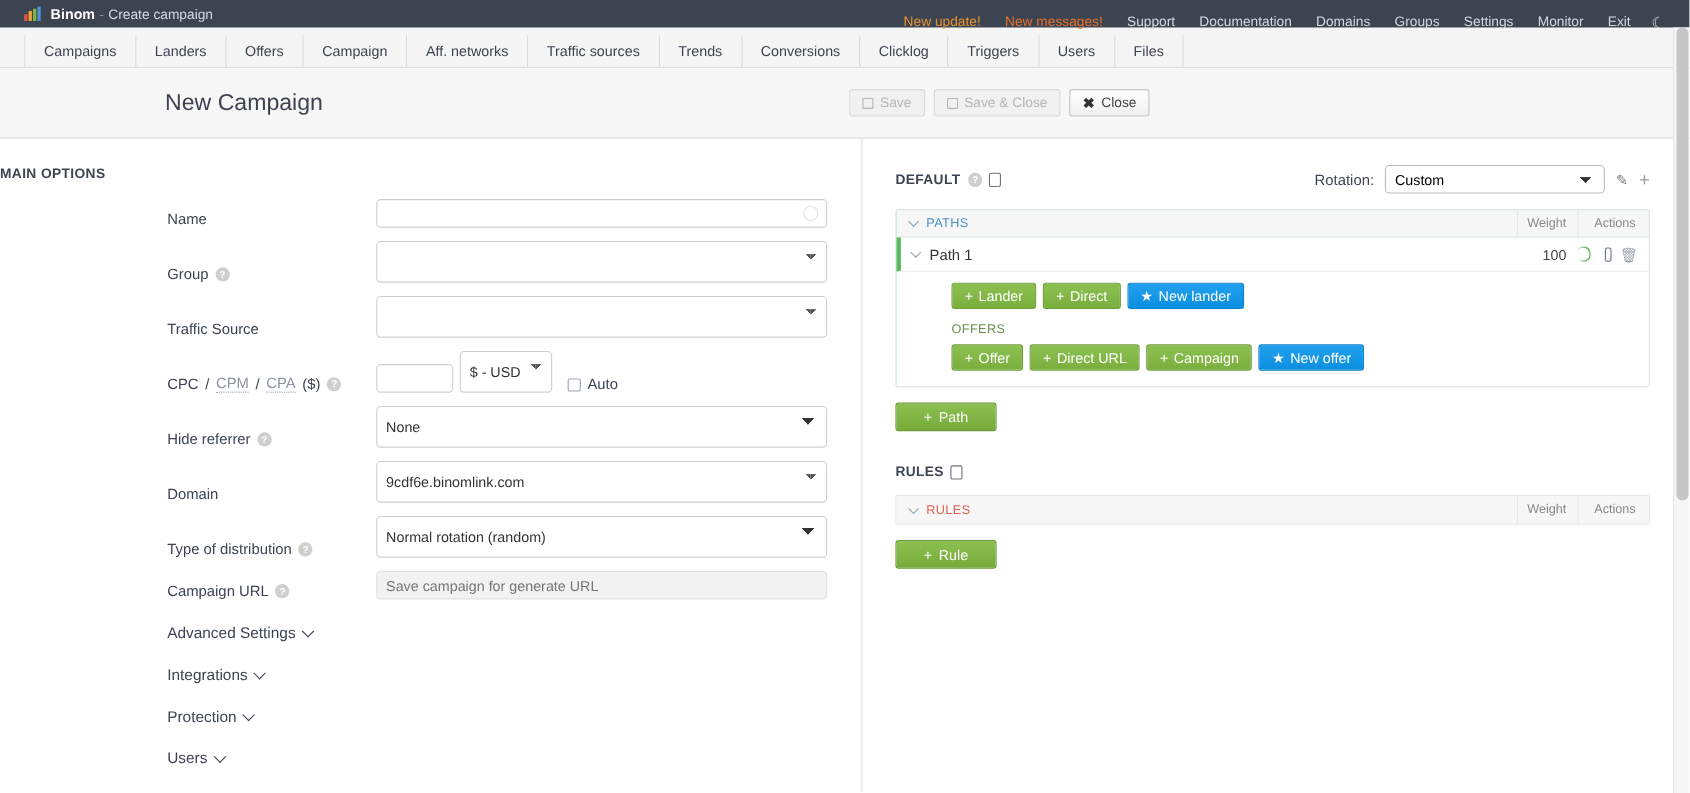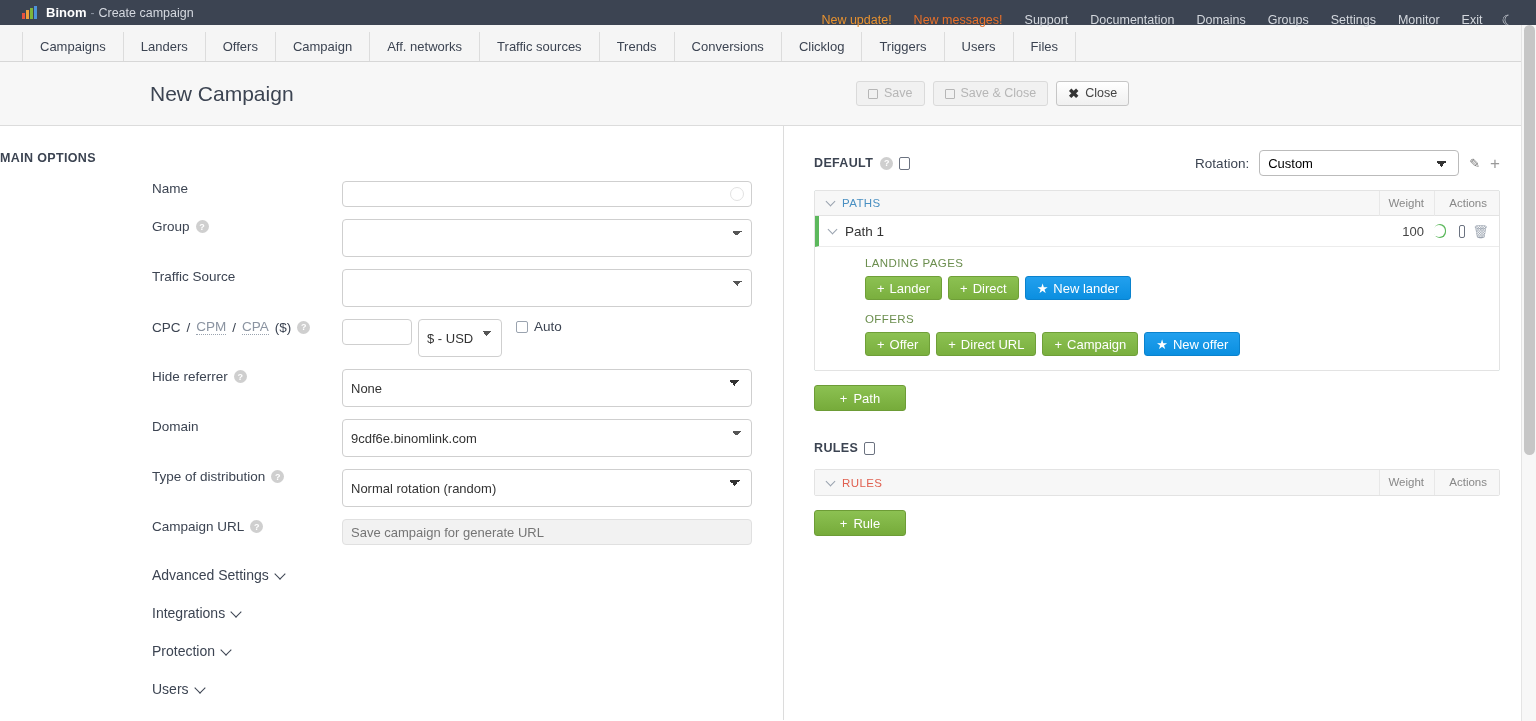--- a/index.html
+++ b/index.html
@@ -65,21 +65,21 @@
   
   .pagehead {
     height: 64px;
     background:#f7f7f7;
     border-bottom:1px solid #dcdcdc;
     display:flex; align-items:center;
     padding: 0 22px 0 150px;
     position:relative;
   }
   .pagetitle { font-size:21px; color:#3c4452; font-weight:400; }
-  .headbtns { position:absolute; left:856px; display:flex; gap:8px; align-items:center; }
+  .headbtns { position:absolute; left:772px; display:flex; gap:8px; align-items:center; }
   .btn {
     height:25px; padding:0 11px; font-size:12.5px;
     border:1px solid #c6c6c6; border-radius:3px;
     background: linear-gradient(#ffffff,#f0f0f0);
     color:#444; display:inline-flex; align-items:center; gap:6px;
     cursor:pointer; line-height:1;
   }
   .btn.disabled { color:#b6b6b6; border-color:#dadada; background:#f1f1f1; cursor:default; }
   .ico-disk { width:10px; height:10px; border:1.5px solid currentColor; border-radius:1px; display:inline-block; }
   .ico-x { font-size:13px; font-weight:700; line-height:1; color:#333; }
@@ -87,21 +87,21 @@
   
   .content { display:flex; height: 594px; }
   .left { width: 784px; border-right:1px solid #dcdcdc; padding: 25px 0 0 0; position:relative; }
   .right { flex:1; padding: 24px 0 0 0; }
 
   
   .section-title {
     font-size:12.5px; font-weight:700; color:#3c4452;
     letter-spacing:.35px; margin-bottom:16px;
   }
-  .frow { display:flex; align-items:flex-start; margin-bottom:12px; padding-left:152px; }
+  .frow { display:flex; align-items:flex-end; margin-bottom:12px; padding-left:152px; }
   .flabel {
     width:190px; font-size:13.5px; color:#3c4452;
     display:flex; align-items:center; gap:6px; flex:none;
   }
   .qmark {
     width:13px;height:13px;border-radius:50%;
     background:#cfcfcf;color:#fff;font-size:9px;
     display:inline-flex;align-items:center;justify-content:center;
     font-weight:700; flex:none;
   }
@@ -551,21 +551,20 @@
         </span>
         <span class="pr-w">100</span>
         <span class="pr-a">
           <span class="toggle"></span>
           <span class="ico-copy"></span>
           <span class="ico-trash">🗑</span>
         </span>
       </div>
 
       <div class="path-body">
-        <div class="sub-label">LANDING PAGES</div>
         <div class="btn-row">
           <span class="gbtn">
             <span>+</span>
             <span>Lander</span>
           </span>
           <span class="gbtn">
             <span>+</span>
             <span>Direct</span>
           </span>
           <span class="bbtn">

